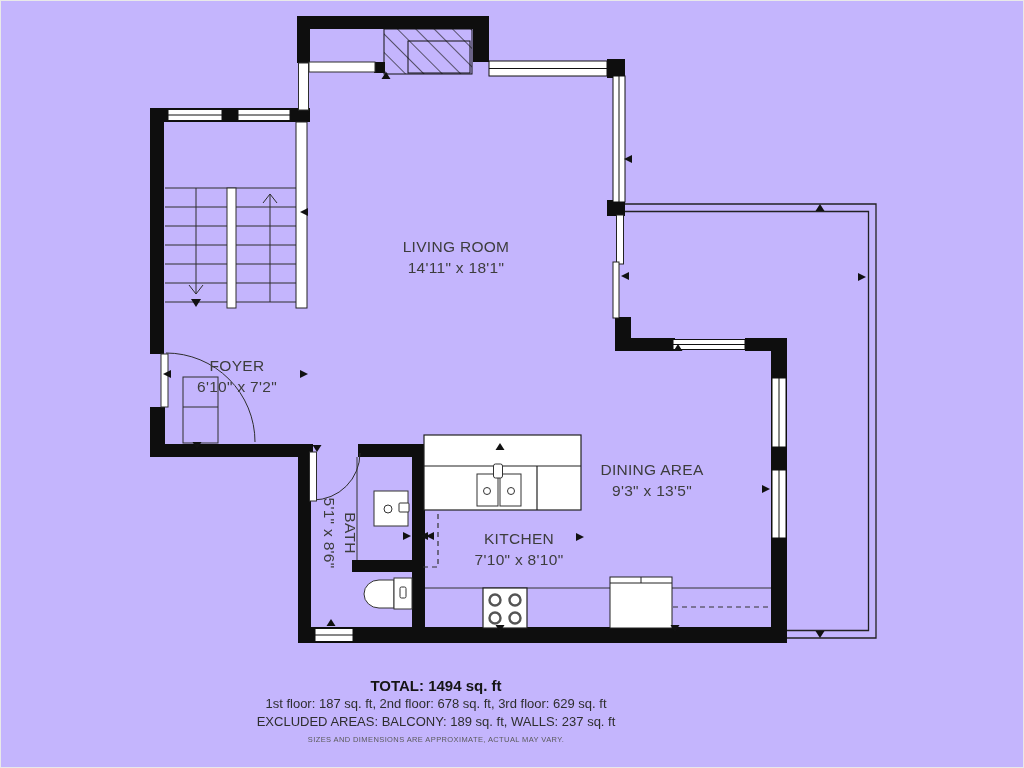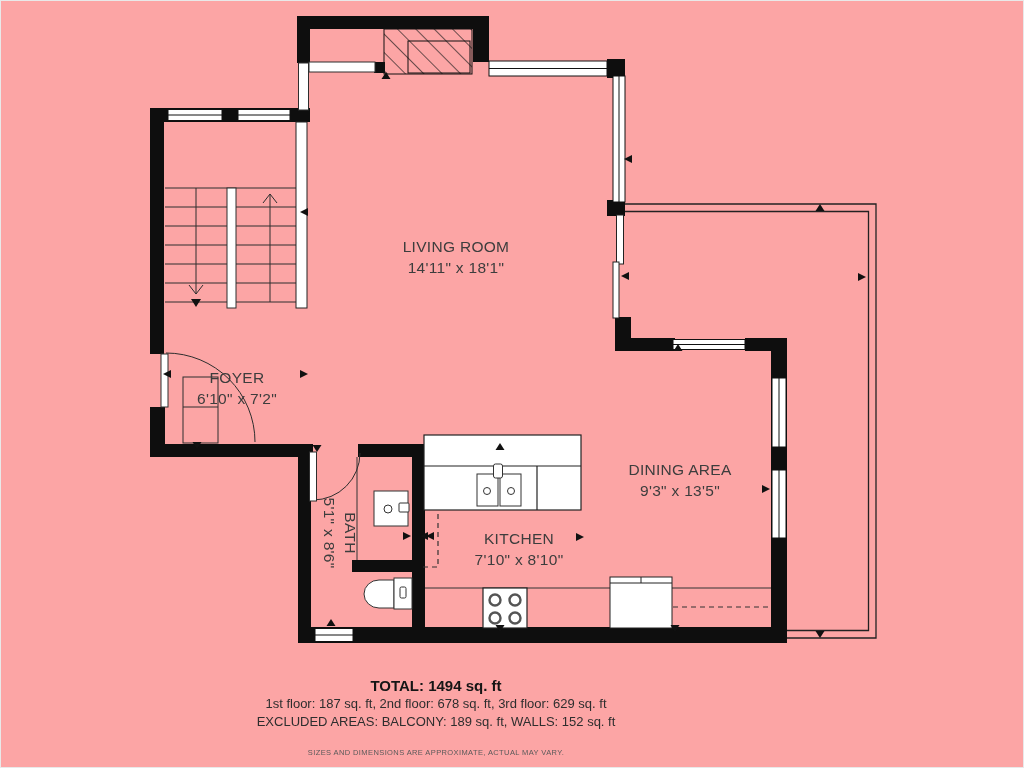--- a/index.html
+++ b/index.html
@@ -1,26 +1,26 @@
 <!DOCTYPE html>
 <html><head>
 <meta charset="utf-8">
 <style>
   html,body{margin:0;padding:0;background:#fff;}
-  #canvas{position:relative;width:1024px;height:768px;background:#fca5a5;
+  #canvas{position:relative;width:1024px;height:768px;background:#c4b5fd;
     font-family:"Liberation Sans","DejaVu Sans",sans-serif;overflow:hidden;
     box-shadow:inset 0 0 0 1px #e9e9e9;}
   #plan-svg{position:absolute;left:0;top:0;}
   .room-label{position:absolute;transform:translateX(-50%);text-align:center;
     color:#3d3d3d;font-size:15.5px;line-height:21px;letter-spacing:.3px;white-space:nowrap;}
   .room-label.rot{transform:translate(-50%,-50%) rotate(90deg);}
   .footer{position:absolute;left:0;top:676px;width:872px;text-align:center;color:#2e2e2e;}
   .footer .total{font-weight:bold;font-size:15px;color:#151515;line-height:19px;}
   .footer .line{font-size:13px;line-height:18px;}
-  .footer .disclaimer{font-size:7.5px;color:#5a5a5a;letter-spacing:.4px;margin-top:17px;}
+  .footer .disclaimer{font-size:7.5px;color:#5a5a5a;letter-spacing:.4px;margin-top:4px;}
 </style>
 </head>
 <body>
 
 <div id="canvas">
 
   <svg id="plan-svg" width="1024" height="768" viewBox="0 0 1024 768">
     <defs>
       <pattern id="hatchP" width="13" height="13" patternUnits="userSpaceOnUse" patternTransform="rotate(-45)">
         <line x1="0" y1="0" x2="0" y2="13" stroke="#1a1a1a" stroke-width="1.3"></line>
@@ -206,37 +206,37 @@
       <polygon points="624,159 632,155 632,163"></polygon>
       <polygon points="197,449 192.5,442 201.5,442"></polygon>
       <polygon points="675,632 670.5,625 679.5,625"></polygon>
     </g>
   </svg>
 
   <div class="room-label" style="left:456px;top:236px">
     <div>LIVING ROOM</div>
     <div>14'11" x 18'1"</div>
   </div>
-  <div class="room-label" style="left:237px;top:367px">
+  <div class="room-label" style="left:237px;top:355px">
     <div>FOYER</div>
     <div>6'10" x 7'2"</div>
   </div>
-  <div class="room-label" style="left:680px;top:459px">
+  <div class="room-label" style="left:652px;top:459px">
     <div>DINING AREA</div>
     <div>9'3" x 13'5"</div>
   </div>
   <div class="room-label" style="left:519px;top:528px">
     <div>KITCHEN</div>
     <div>7'10" x 8'10"</div>
   </div>
   <div class="room-label rot" style="left:340px;top:533px">
     <div>BATH</div>
     <div>5'1" x 8'6"</div>
   </div>
 
   <div class="footer">
     <div class="total">TOTAL: 1494 sq. ft</div>
     <div class="line">1st floor: 187 sq. ft, 2nd floor: 678 sq. ft, 3rd floor: 629 sq. ft</div>
-    <div class="line">EXCLUDED AREAS: BALCONY: 189 sq. ft, WALLS: 152 sq. ft</div>
+    <div class="line">EXCLUDED AREAS: BALCONY: 189 sq. ft, WALLS: 237 sq. ft</div>
     <div class="disclaimer">SIZES AND DIMENSIONS ARE APPROXIMATE, ACTUAL MAY VARY.</div>
   </div>
 
 </div>
 
 </body></html>

